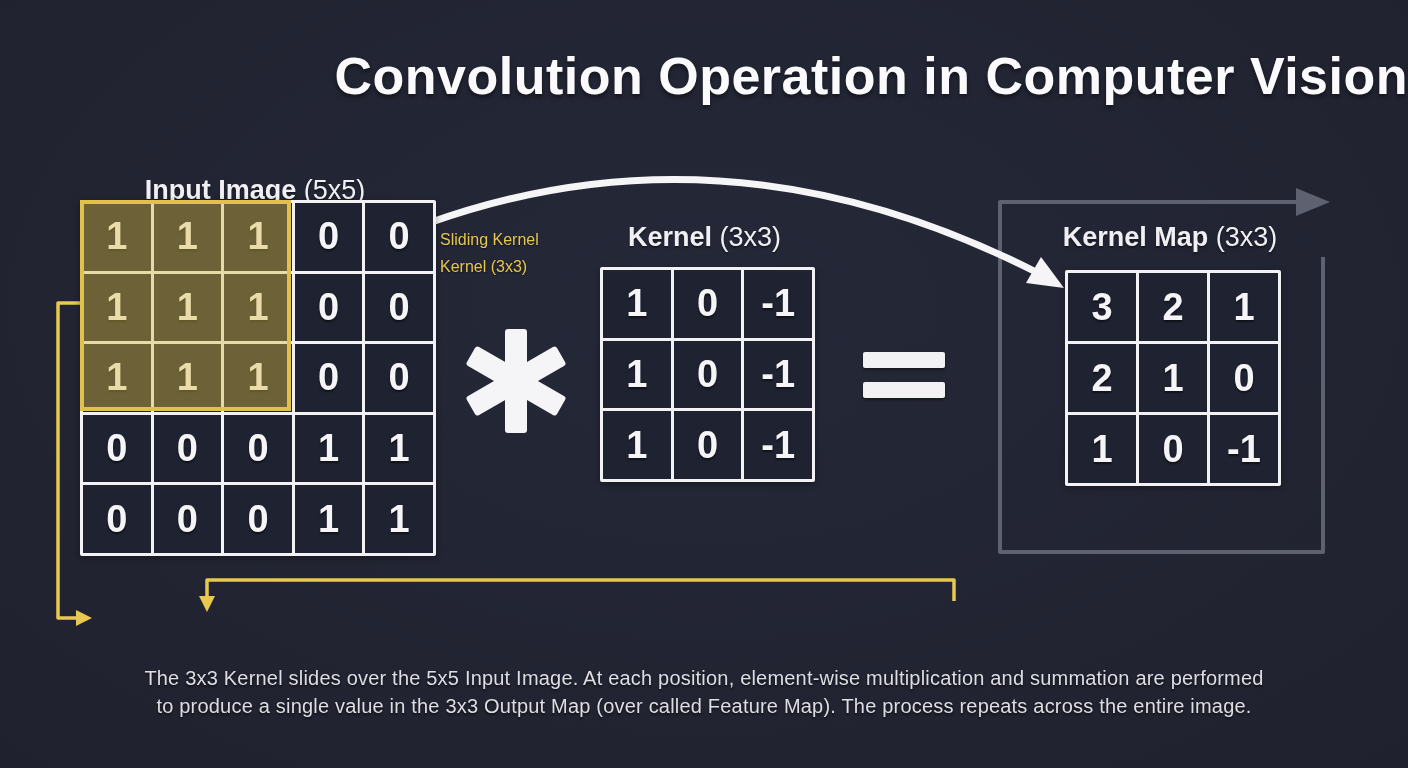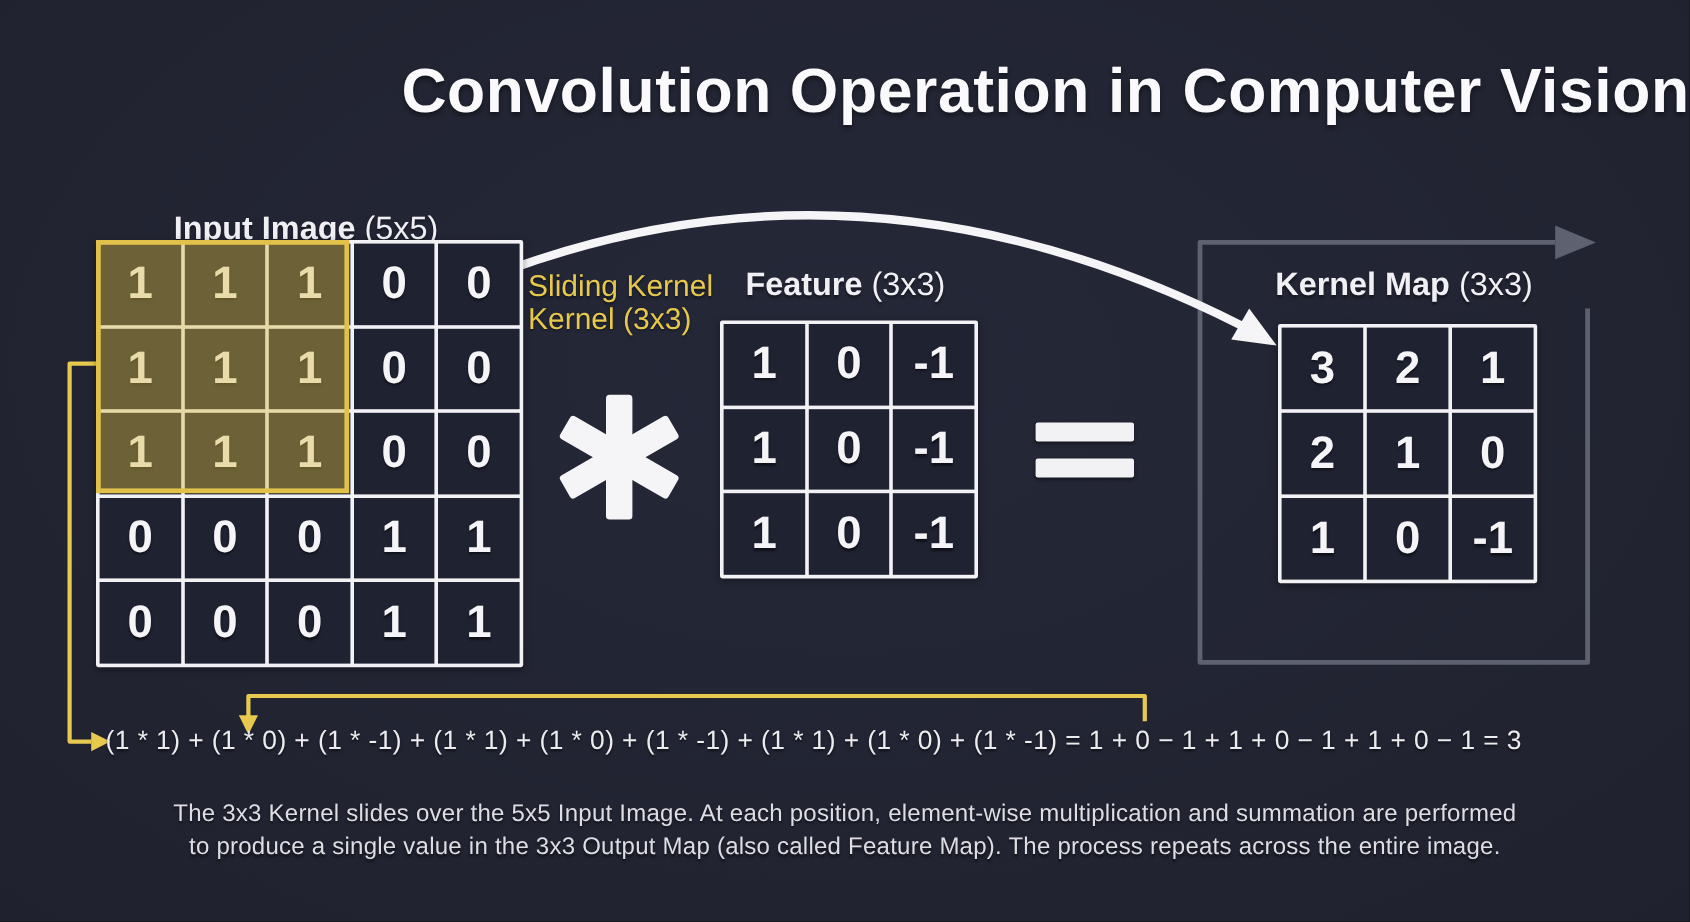--- a/index.html
+++ b/index.html
@@ -36,21 +36,21 @@
   #input-grid-label{left:80px;top:152px;width:350px;margin-top:23px;}
   #kernel-grid{left:600px;top:267px;width:209px;height:209px;}
   #kernel-grid-label{left:600px;top:222px;width:209px;}
   #output-grid{left:1065px;top:270px;width:210px;height:210px;}
   #output-grid-label{left:1040px;top:222px;width:260px;}
   #window-overlay{
     left:80px;top:200px;width:211px;height:211px;box-sizing:border-box;
     background:rgba(216,185,64,0.42);border:4px solid #e2c14a;
   }
   #sliding-label{
-    left:440px;top:226px;font-size:25px;line-height:27px;font-weight:500;
+    left:440px;top:226px;font-size:16px;line-height:27px;font-weight:500;
     color:#e6c84e;text-shadow:0 1px 2px rgba(0,0,0,0.5);
   }
   #asterisk-wrap{left:461px;top:326px;width:110px;height:110px;}
   #equals-wrap{left:863px;top:352px;width:82px;}
   .eq-bar{width:82px;height:16px;background:#f2f2f4;border-radius:2px;box-shadow:0 2px 3px rgba(0,0,0,0.4);}
   .eq-bar + .eq-bar{margin-top:14px;}
   #formula-line{
     left:88px;top:604px;width:1320px;white-space:nowrap;
     font-size:22px;letter-spacing:0.35px;color:#ececef;
     text-shadow:0 2px 2px rgba(0,0,0,0.55);
@@ -126,21 +126,21 @@
     <svg width="110" height="110" viewBox="-55 -55 110 110">
       <g fill="#f5f5f7">
         <rect x="-11" y="-52" width="22" height="104" rx="3"></rect>
         <rect x="-11" y="-52" width="22" height="104" rx="3" transform="rotate(60)"></rect>
         <rect x="-11" y="-52" width="22" height="104" rx="3" transform="rotate(120)"></rect>
       </g>
     </svg>
   </div>
 
   <div id="kernel-grid-label" class="abs grid-label">
-    <span class="b">Feature</span>
+    <span class="b">Kernel</span>
     <span class="p">(3x3)</span>
   </div>
   <div id="kernel-grid" class="abs pixgrid g3">
       <div class="cell">1</div>
       <div class="cell">0</div>
       <div class="cell">-1</div>
       <div class="cell">1</div>
       <div class="cell">0</div>
       <div class="cell">-1</div>
       <div class="cell">1</div>
@@ -162,20 +162,19 @@
       <div class="cell">2</div>
       <div class="cell">1</div>
       <div class="cell">2</div>
       <div class="cell">1</div>
       <div class="cell">0</div>
       <div class="cell">1</div>
       <div class="cell">0</div>
       <div class="cell">-1</div>
     </div>
 
-  <div id="formula-line" class="abs">(1 * 1) + (1 * 0) + (1 * -1) + (1 * 1) + (1 * 0) + (1 * -1) + (1 * 1) + (1 * 0) + (1 * -1) = 1 + 0 − 1 + 1 + 0 − 1 + 1 + 0 − 1 = 3</div>
 
   <div id="caption" class="abs">
     <div>The 3x3 Kernel slides over the 5x5 Input Image. At each position, element-wise multiplication and summation are performed</div>
-    <div>to produce a single value in the 3x3 Output Map (also called Feature Map). The process repeats across the entire image.</div>
+    <div>to produce a single value in the 3x3 Output Map (over called Feature Map). The process repeats across the entire image.</div>
   </div>
 
 </div>
 
 </body></html>

